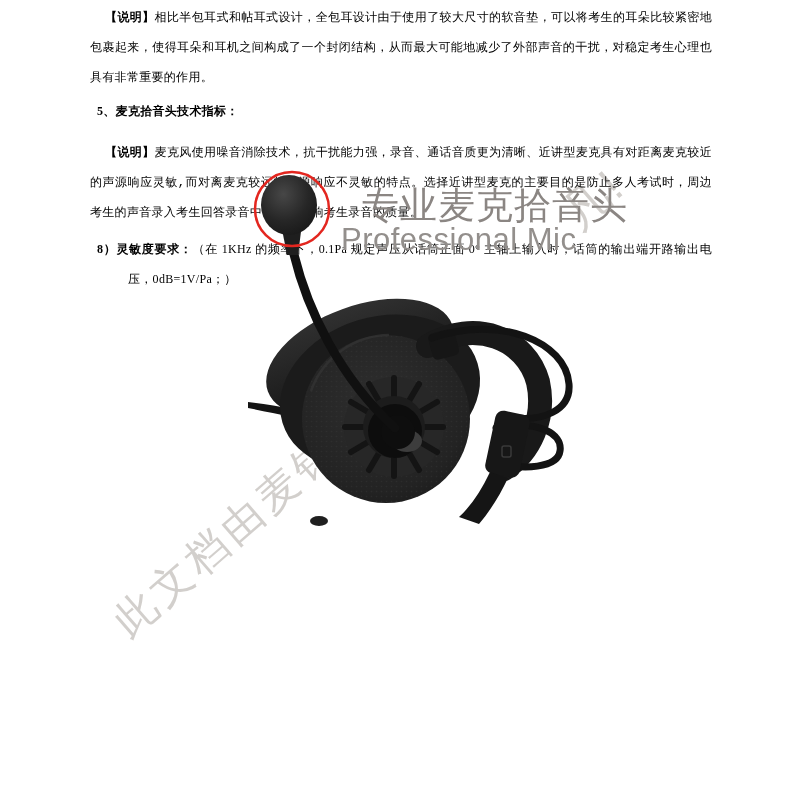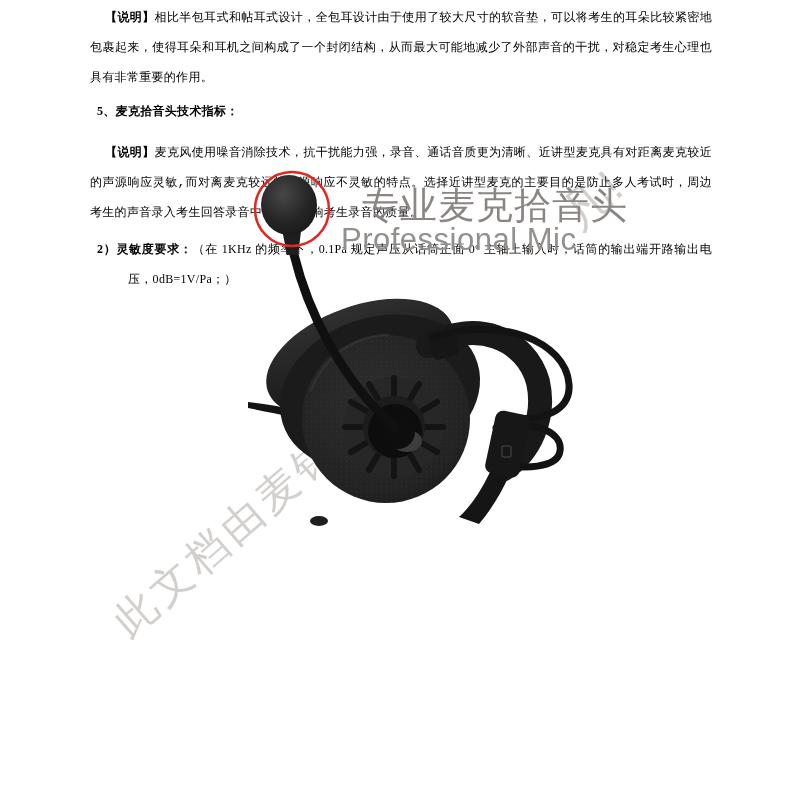--- a/index.html
+++ b/index.html
@@ -55,21 +55,21 @@
   <div class="wm wm-right">凡!</div>
 
   <div class="content">
     <p class="para p-note1"><b>【说明】</b><span>相比半包耳式和帖耳式设计，全包耳设计由于使用了较大尺寸的软音垫，可以将考生的耳朵比较紧密地包裹起来，使得耳朵和耳机之间构成了一个封闭结构，从而最大可能地减少了外部声音的干扰，对稳定考生心理也具有非常重要的作用。</span></p>
 
     <p class="heading h-section5">5、麦克拾音头技术指标：</p>
 
 
     <p class="para p-note2"><b>【说明】</b><span>麦克风使用噪音消除技术，抗干扰能力强，录音、通话音质更为清晰、近讲型麦克具有对距离麦克较近的声源响应灵敏,而对离麦克较远的声源响应不灵敏的特点。选择近讲型麦克的主要目的是防止多人考试时，周边考生的声音录入考生回答录音中，从而影响考生录音的质量。</span></p>
 
-    <p class="para p-item2"><b>2）灵敏度要求：</b><span>（在 1KHz 的频率下，0.1Pa 规定声压从话筒正面 0° 主轴上输入时，话筒的输出端开路输出电压，0dB=1V/Pa；）</span></p>
+    <p class="para p-item2"><b>8）灵敏度要求：</b><span>（在 1KHz 的频率下，0.1Pa 规定声压从话筒正面 0° 主轴上输入时，话筒的输出端开路输出电压，0dB=1V/Pa；）</span></p>
   </div>
 
   <div class="figure">
     <svg viewBox="0 0 660 375" width="660" height="375" xmlns="http://www.w3.org/2000/svg">
       <defs>
         <radialGradient id="gFoam" cx="40%" cy="32%" r="75%">
           <stop offset="0%" stop-color="#474747"></stop>
           <stop offset="60%" stop-color="#262626"></stop>
           <stop offset="100%" stop-color="#181818"></stop>
         </radialGradient>

